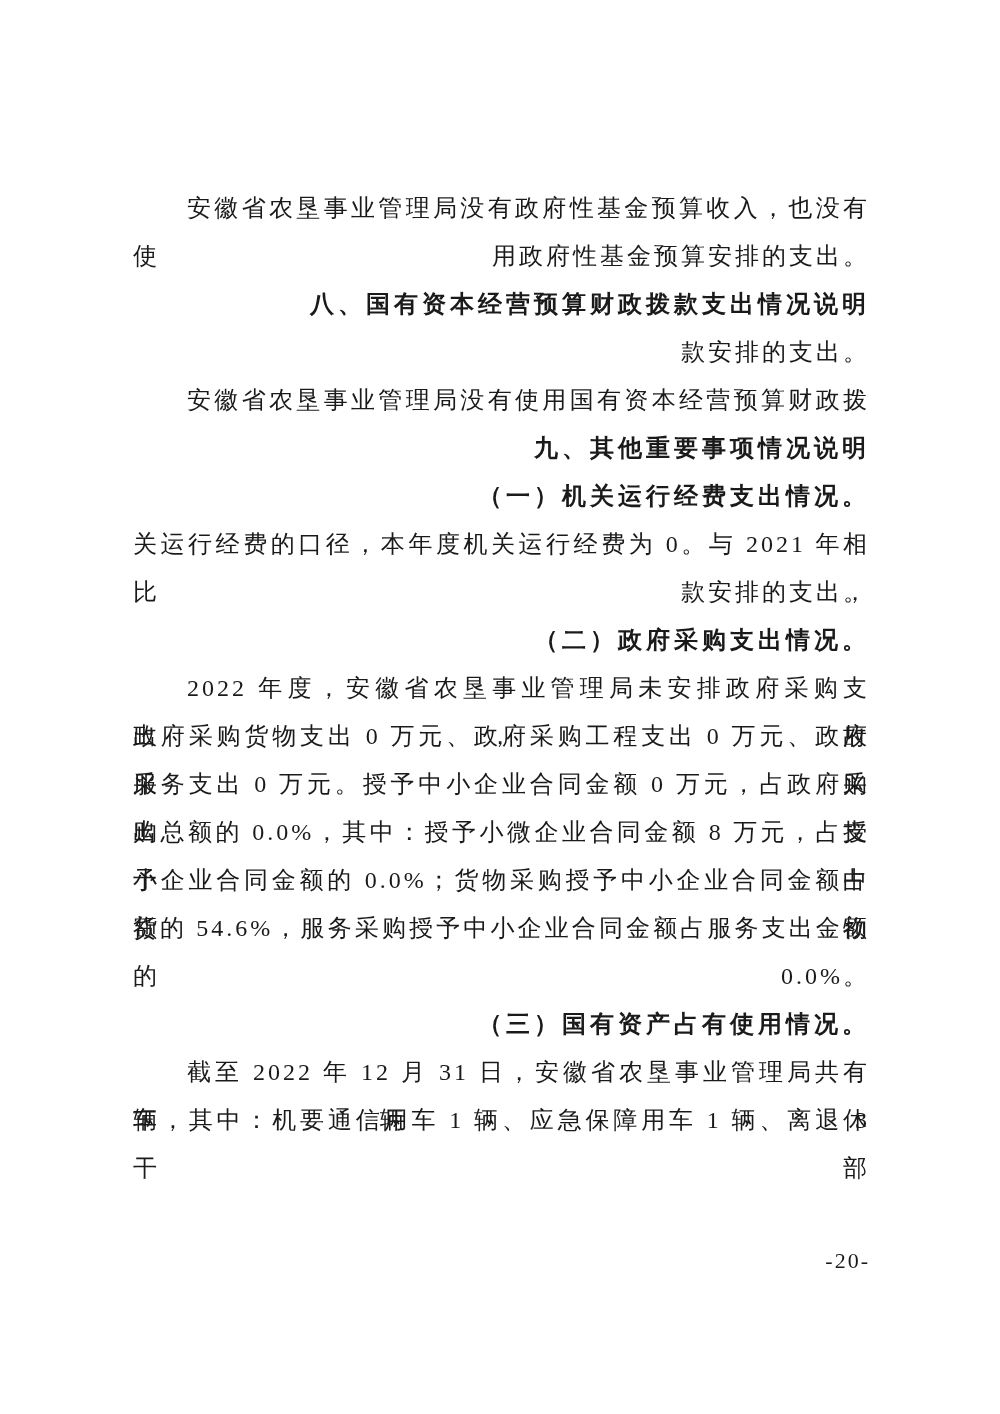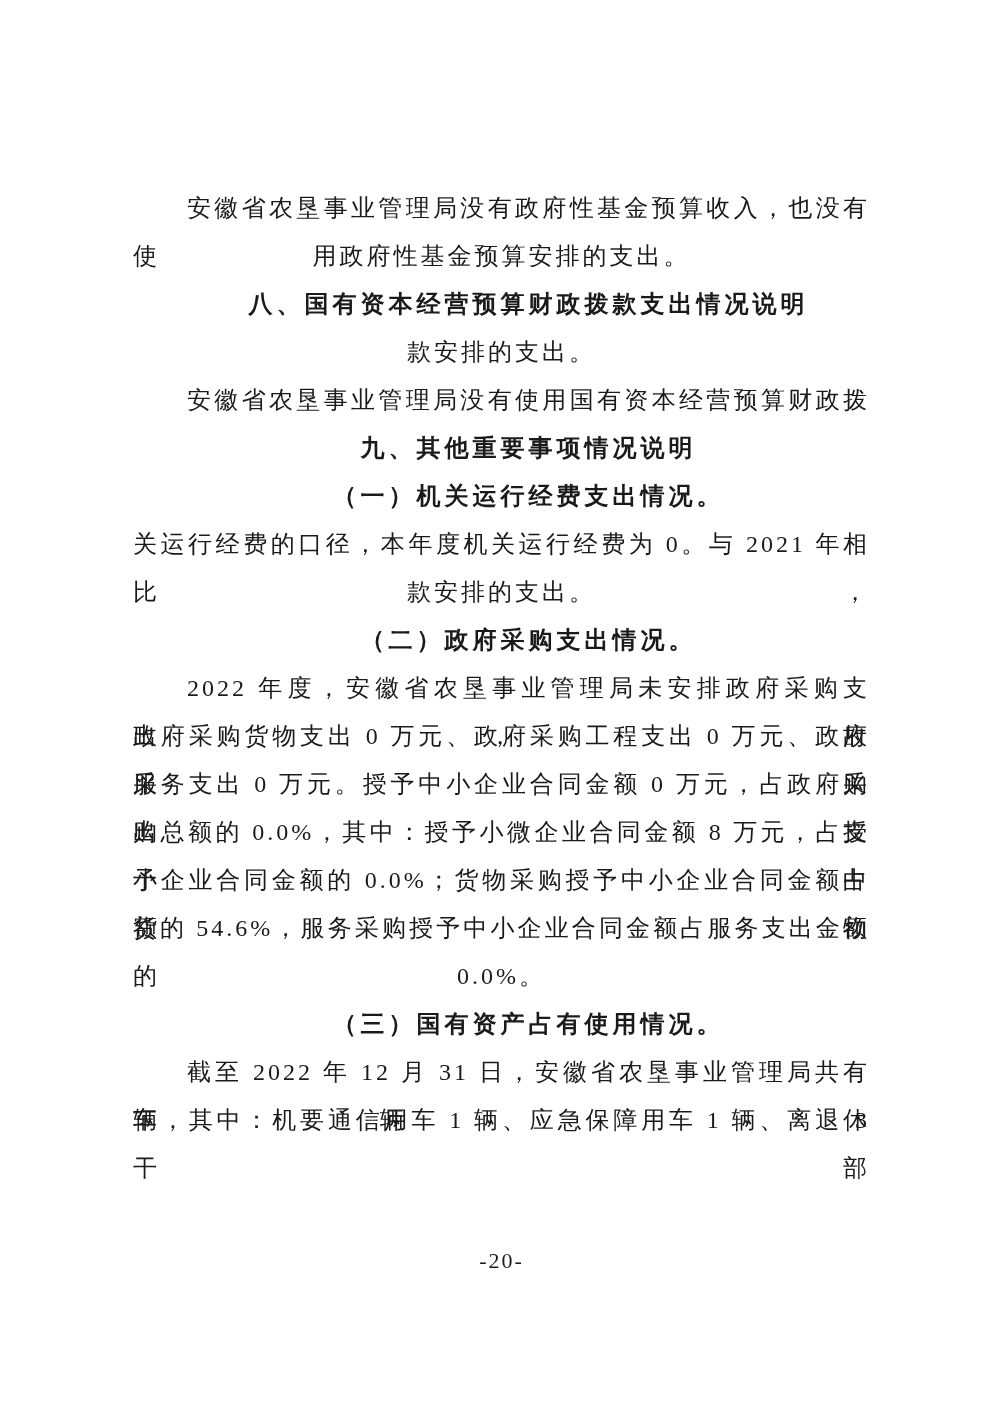--- a/index.html
+++ b/index.html
@@ -21,42 +21,42 @@
     position: absolute;
     left: 133px;
     top: 184px;
     width: 737px;
   }
   .line {
     height: 48px;
     line-height: 48px;
     font-size: 24px;
     letter-spacing: 3px;
-    text-align: center;
+    text-align: right;
     white-space: normal;
     overflow: visible;
   }
   .line.justify {
     text-align: justify;
     text-align-last: justify;
   }
   .line.indent {
     text-indent: 54px;
   }
   .line.bold {
     font-weight: bold;
     font-family: Liberation Sans, sans-serif;
     letter-spacing: 4px;
   }
   .page-number {
     position: absolute;
     left: 133px;
     top: 1248px;
     width: 737px;
-    text-align: center;
+    text-align: right;
     font-size: 22px;
     letter-spacing: 2px;
     line-height: 26px;
   }
 </style>
 </head>
 <body>
 
 <div class="page" style="background: rgb(255, 255, 255); color: rgb(26, 26, 26);">
   <div class="text-block">

